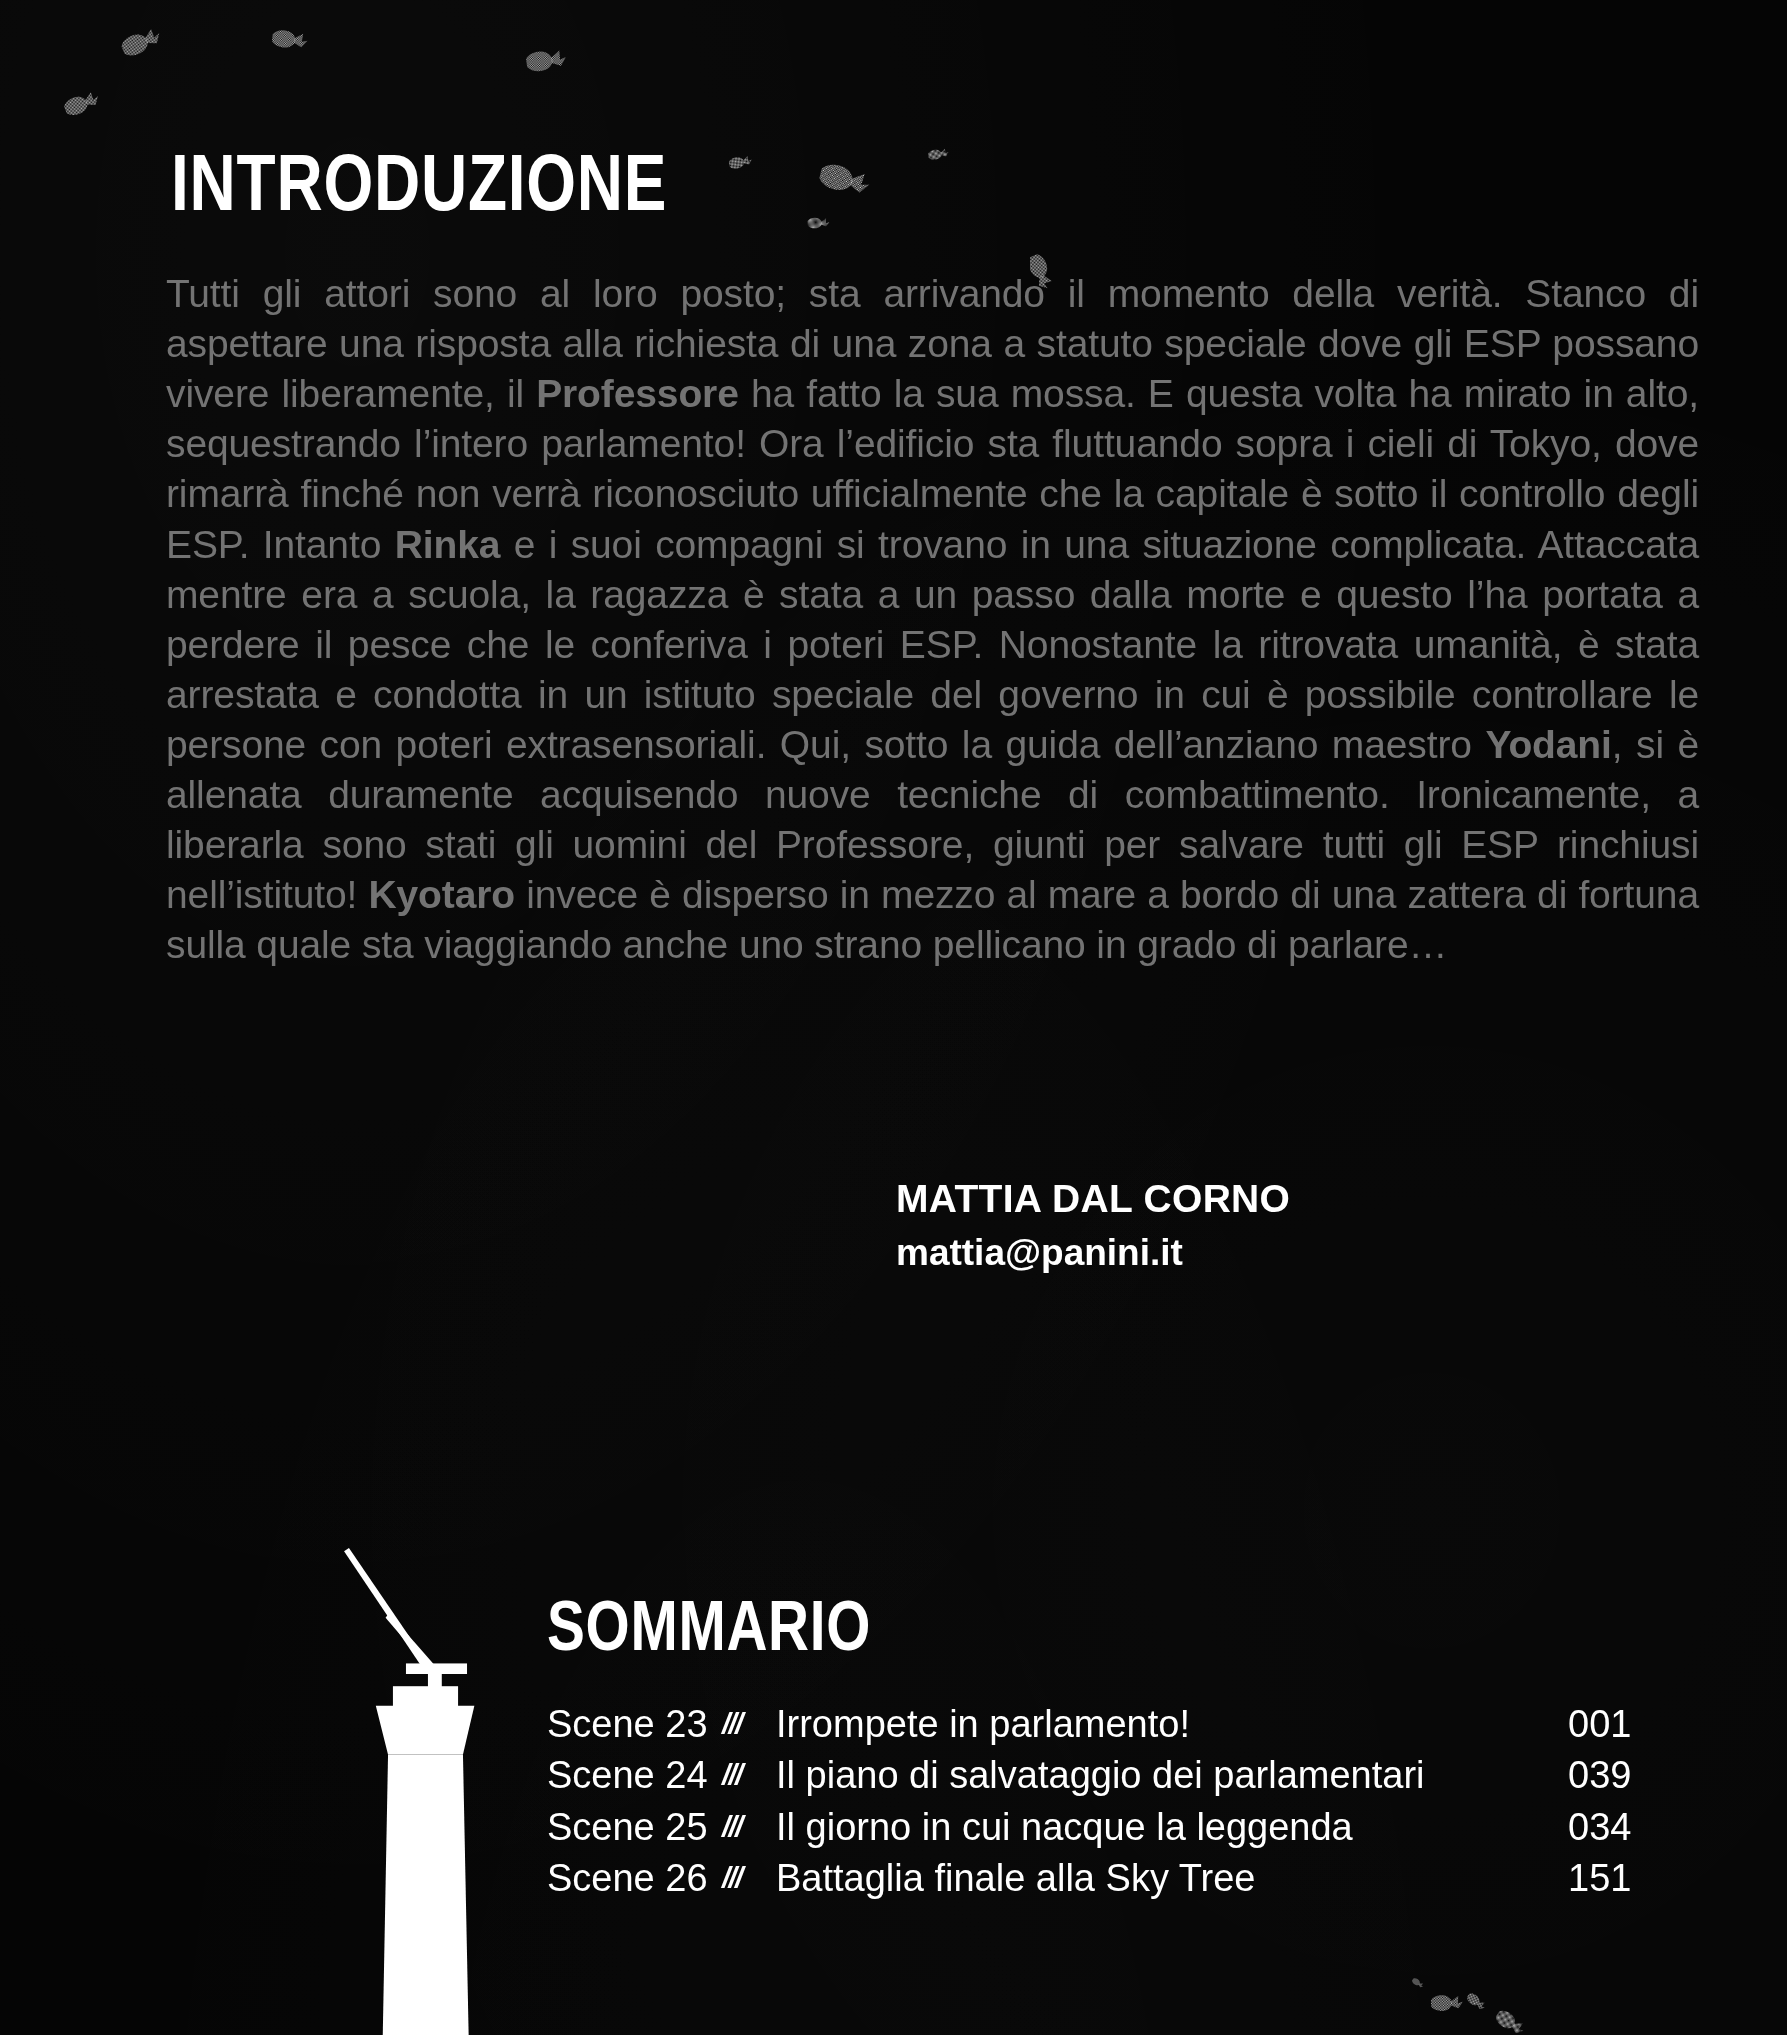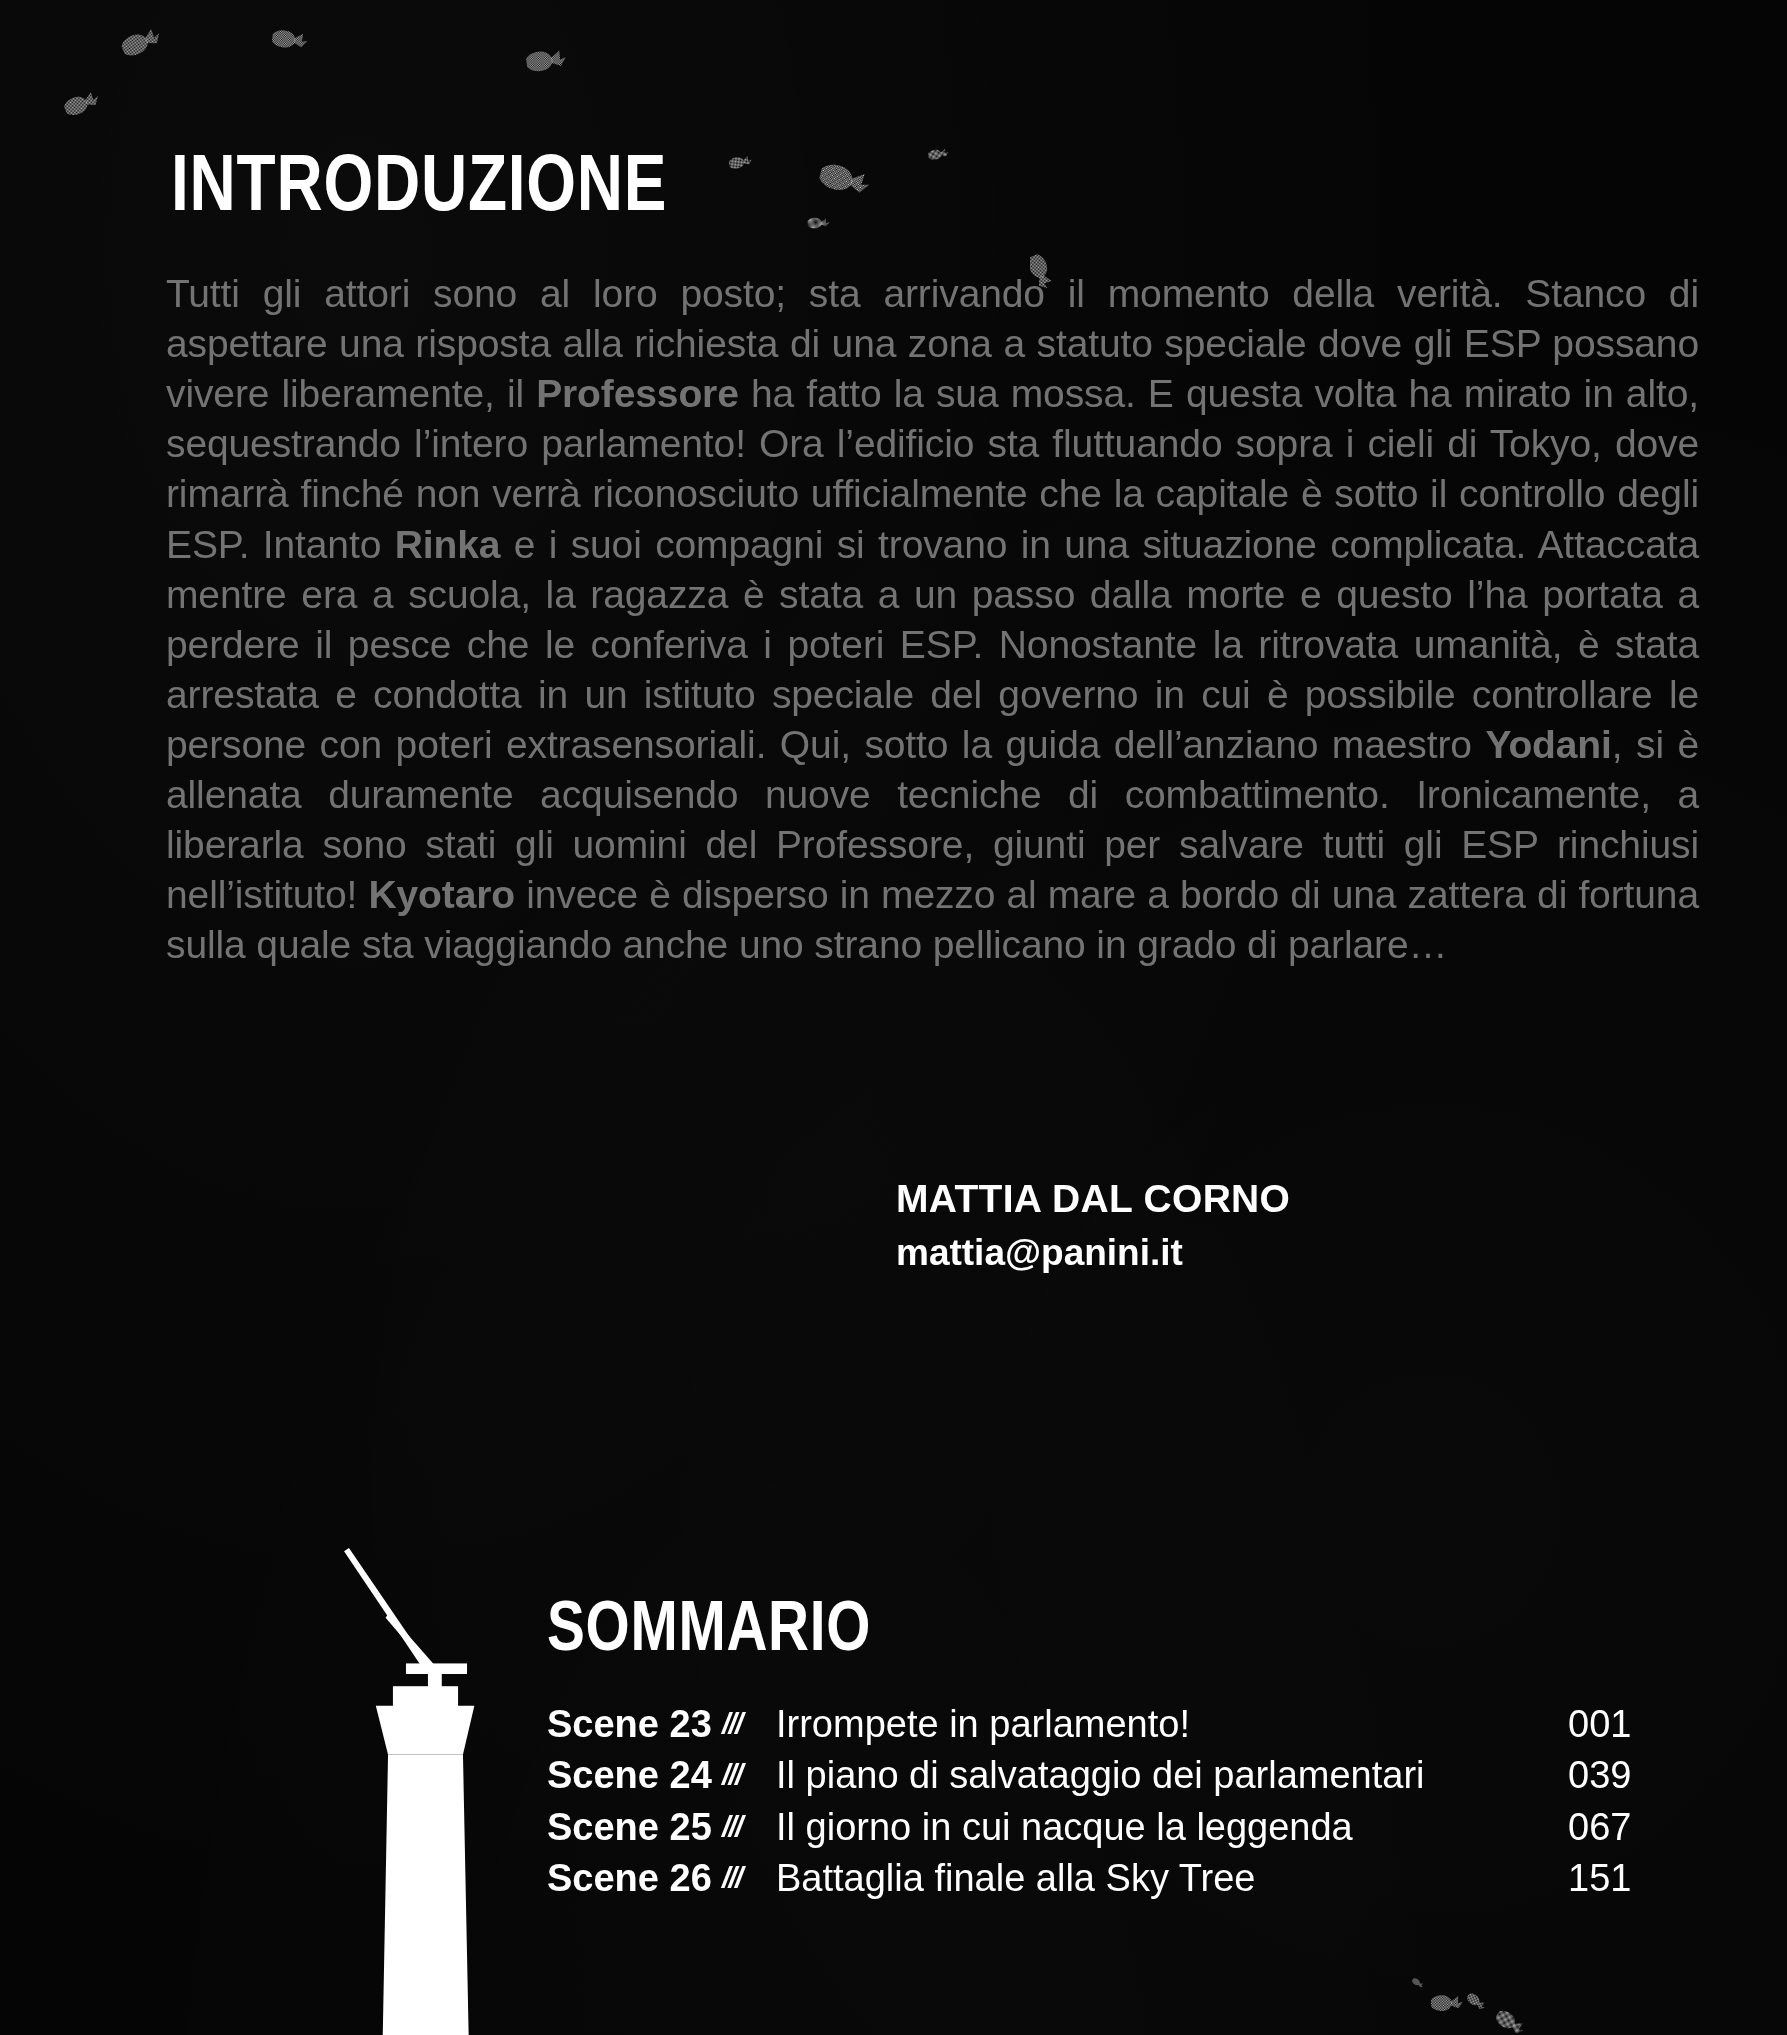--- a/index.html
+++ b/index.html
@@ -89,21 +89,21 @@
     width:1123px;
   }
   .toc-row{
     display:flex;
     align-items:baseline;
     font-size:38px;
     line-height:1.355;
     font-weight:400;
     white-space:nowrap;
   }
-  .toc-scene{ width:175px; flex:0 0 175px;font-weight:bold; }
+  .toc-scene{ width:175px; flex:0 0 175px; }
   .toc-mark{
     flex:0 0 54px;
     font-style:italic;
     font-weight:700;
     font-size:30px;
     letter-spacing:-.06em;
     position:relative;
     top:-3.3px;
   }
   .toc-title{ flex:1 1 auto; }
@@ -215,21 +215,21 @@
     <div class="toc-row">
       <span class="toc-scene">Scene 24</span>
       <span class="toc-mark">///</span>
       <span class="toc-title">Il piano di salvataggio dei parlamentari</span>
       <span class="toc-page">039</span>
     </div>
     <div class="toc-row">
       <span class="toc-scene">Scene 25</span>
       <span class="toc-mark">///</span>
       <span class="toc-title">Il giorno in cui nacque la leggenda</span>
-      <span class="toc-page">067</span>
+      <span class="toc-page">034</span>
     </div>
     <div class="toc-row">
       <span class="toc-scene">Scene 26</span>
       <span class="toc-mark">///</span>
       <span class="toc-title">Battaglia finale alla Sky Tree</span>
       <span class="toc-page">151</span>
     </div>
   </div>
 
 </div>

